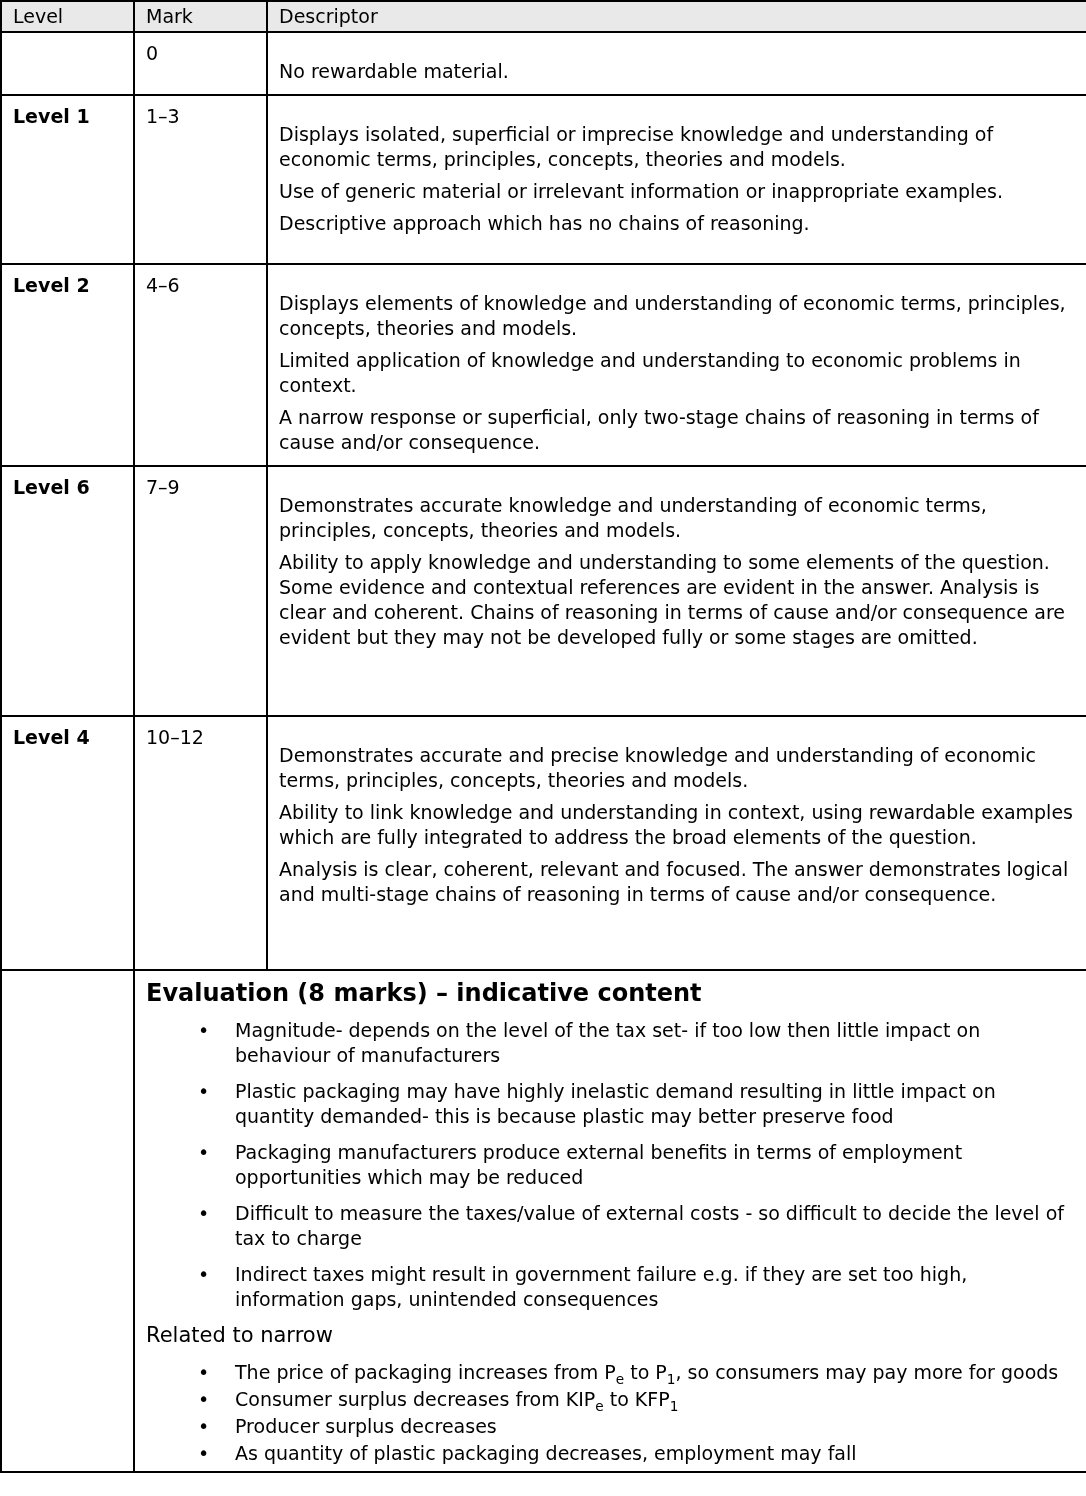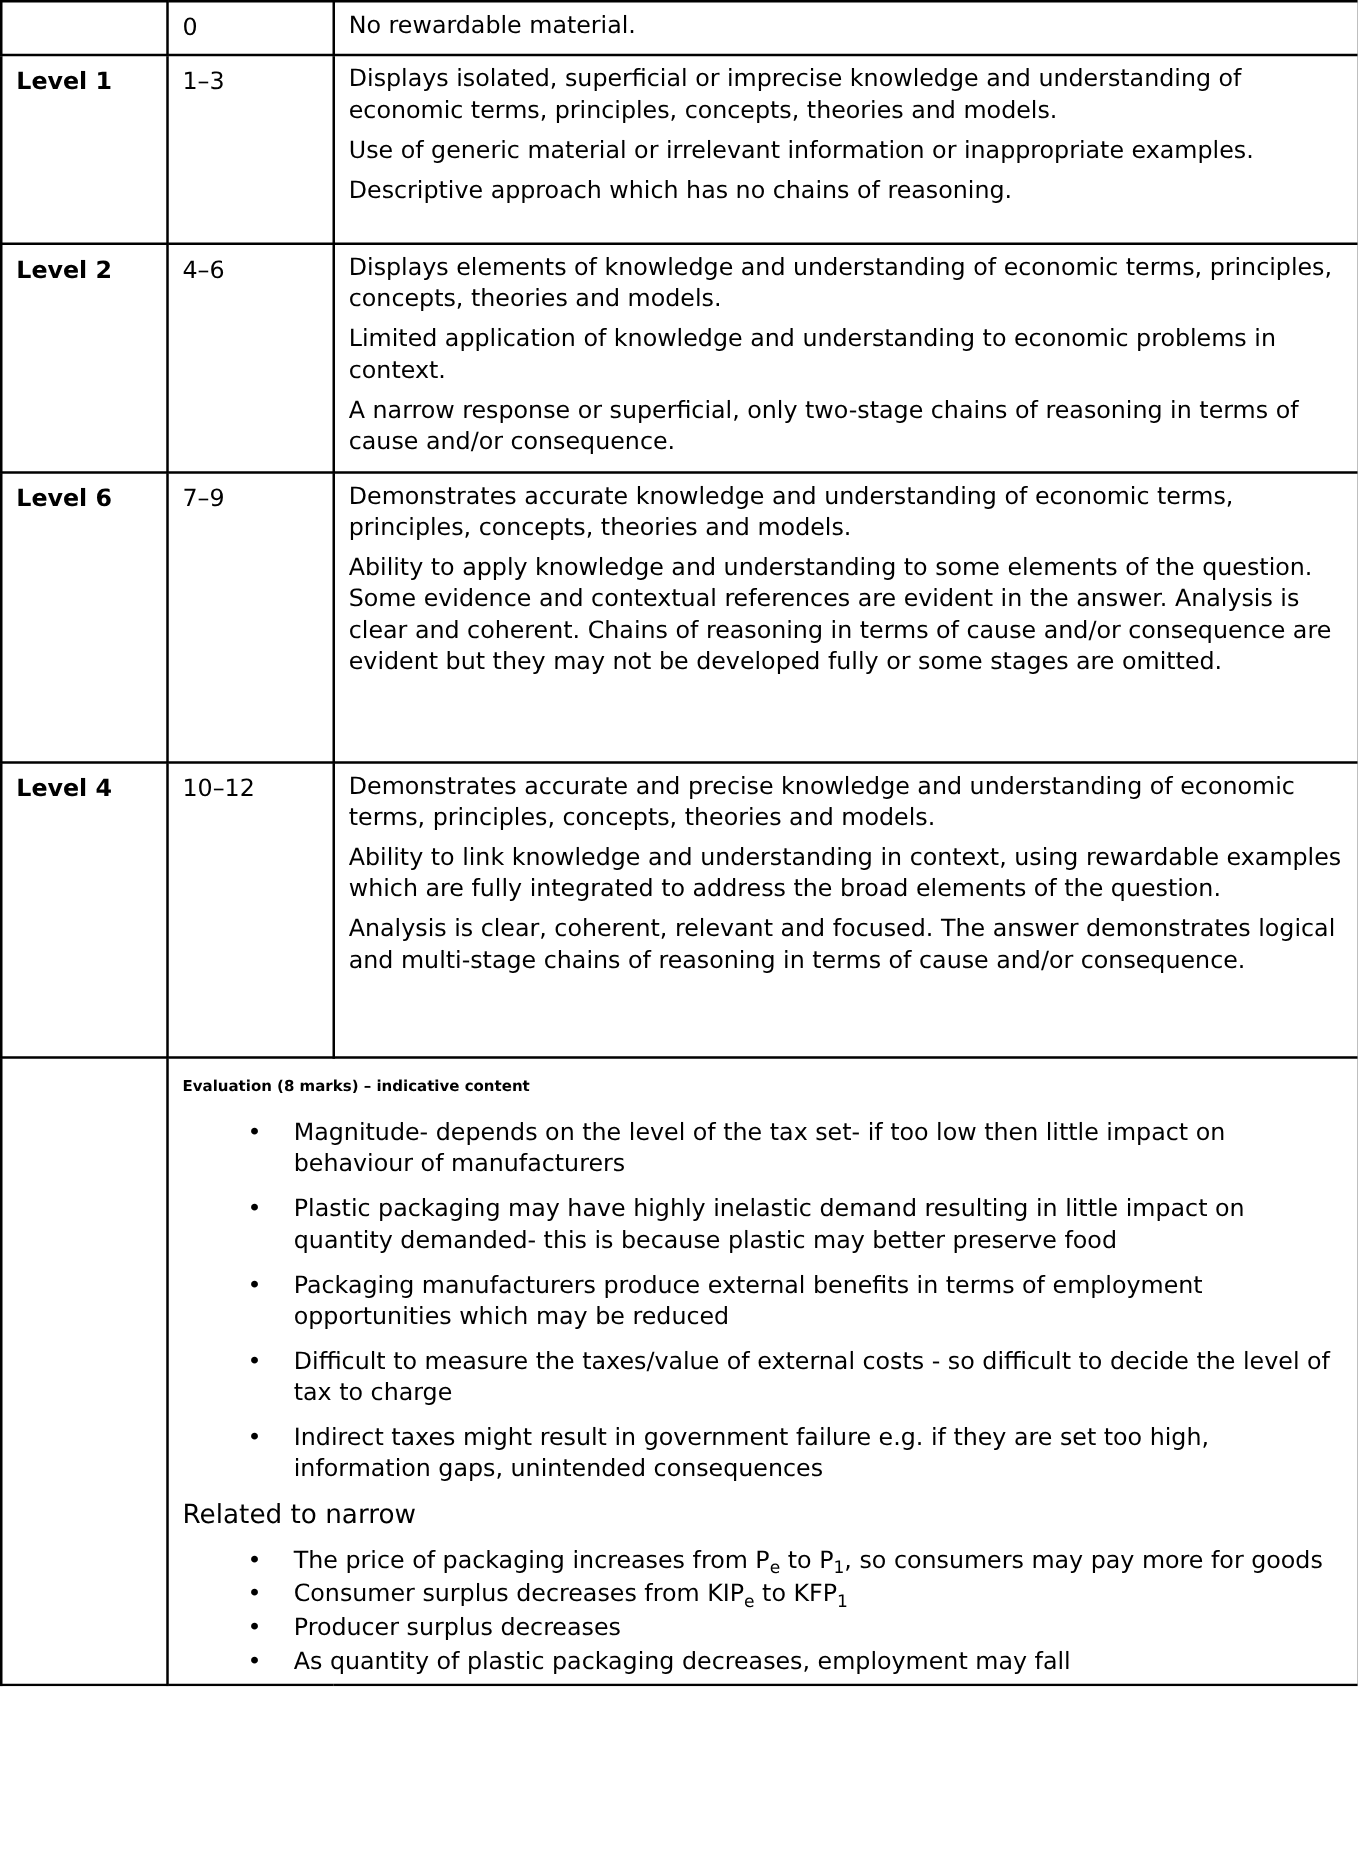--- a/index.html
+++ b/index.html
@@ -39,21 +39,21 @@
   tr.note-row td   { height: 119px; }
   tr.zero-row td   { height: 26px; }
   tr.l1-row td     { height: 138px; }
   tr.l2-row td     { height: 170px; }
   tr.l3-row td     { height: 219px; }
   tr.l4-row td     { height: 223px; }
   tr.eval-row td   { height: 487px; }
 
   .level-cell { font-weight: bold; padding-top: 8px; }
   .mark-cell  { padding-top: 8px; }
-  .desc-cell  { padding-top: 6px; }
+  .desc-cell  { padding-top: 26px; }
 
   .desc-cell p.para {
     margin: 0 0 7px 0;
   }
 
   
   ul.bullets {
     list-style: none;
     margin: 0;
     padding: 0;
@@ -78,21 +78,21 @@
   .bold-note {
     margin-top: 40px;
     font-weight: bold;
   }
   .bold-note .bold-line { line-height: 25px; }
 
   
   .eval-cell { padding-top: 8px; }
   .eval-heading {
     font-weight: bold;
-    font-size: 12px;
+    font-size: 24px;
     margin: 2px 0 12px 0;
   }
   .related-subheading {
     font-size: 21px;
     margin: 10px 0 12px 0;
   }
   sub { font-size: 0.72em; line-height: 0; }
 </style>
 </head>
 <body>
@@ -100,20 +100,25 @@
 <div class="page">
   <table class="markscheme">
     <colgroup>
       <col class="c-level">
       <col class="c-mark">
       <col class="c-desc">
     </colgroup>
 
     <tbody>
 
+    <tr class="head-row">
+      <td>Level</td>
+      <td>Mark</td>
+      <td>Descriptor</td>
+    </tr>
 
     <tr class="zero-row">
       <td class="level-cell"></td>
       <td class="mark-cell">0</td>
       <td class="desc-cell">
             <p class="para">No rewardable material.</p>
           </td>
     </tr>
 
     <tr class="l1-row">

